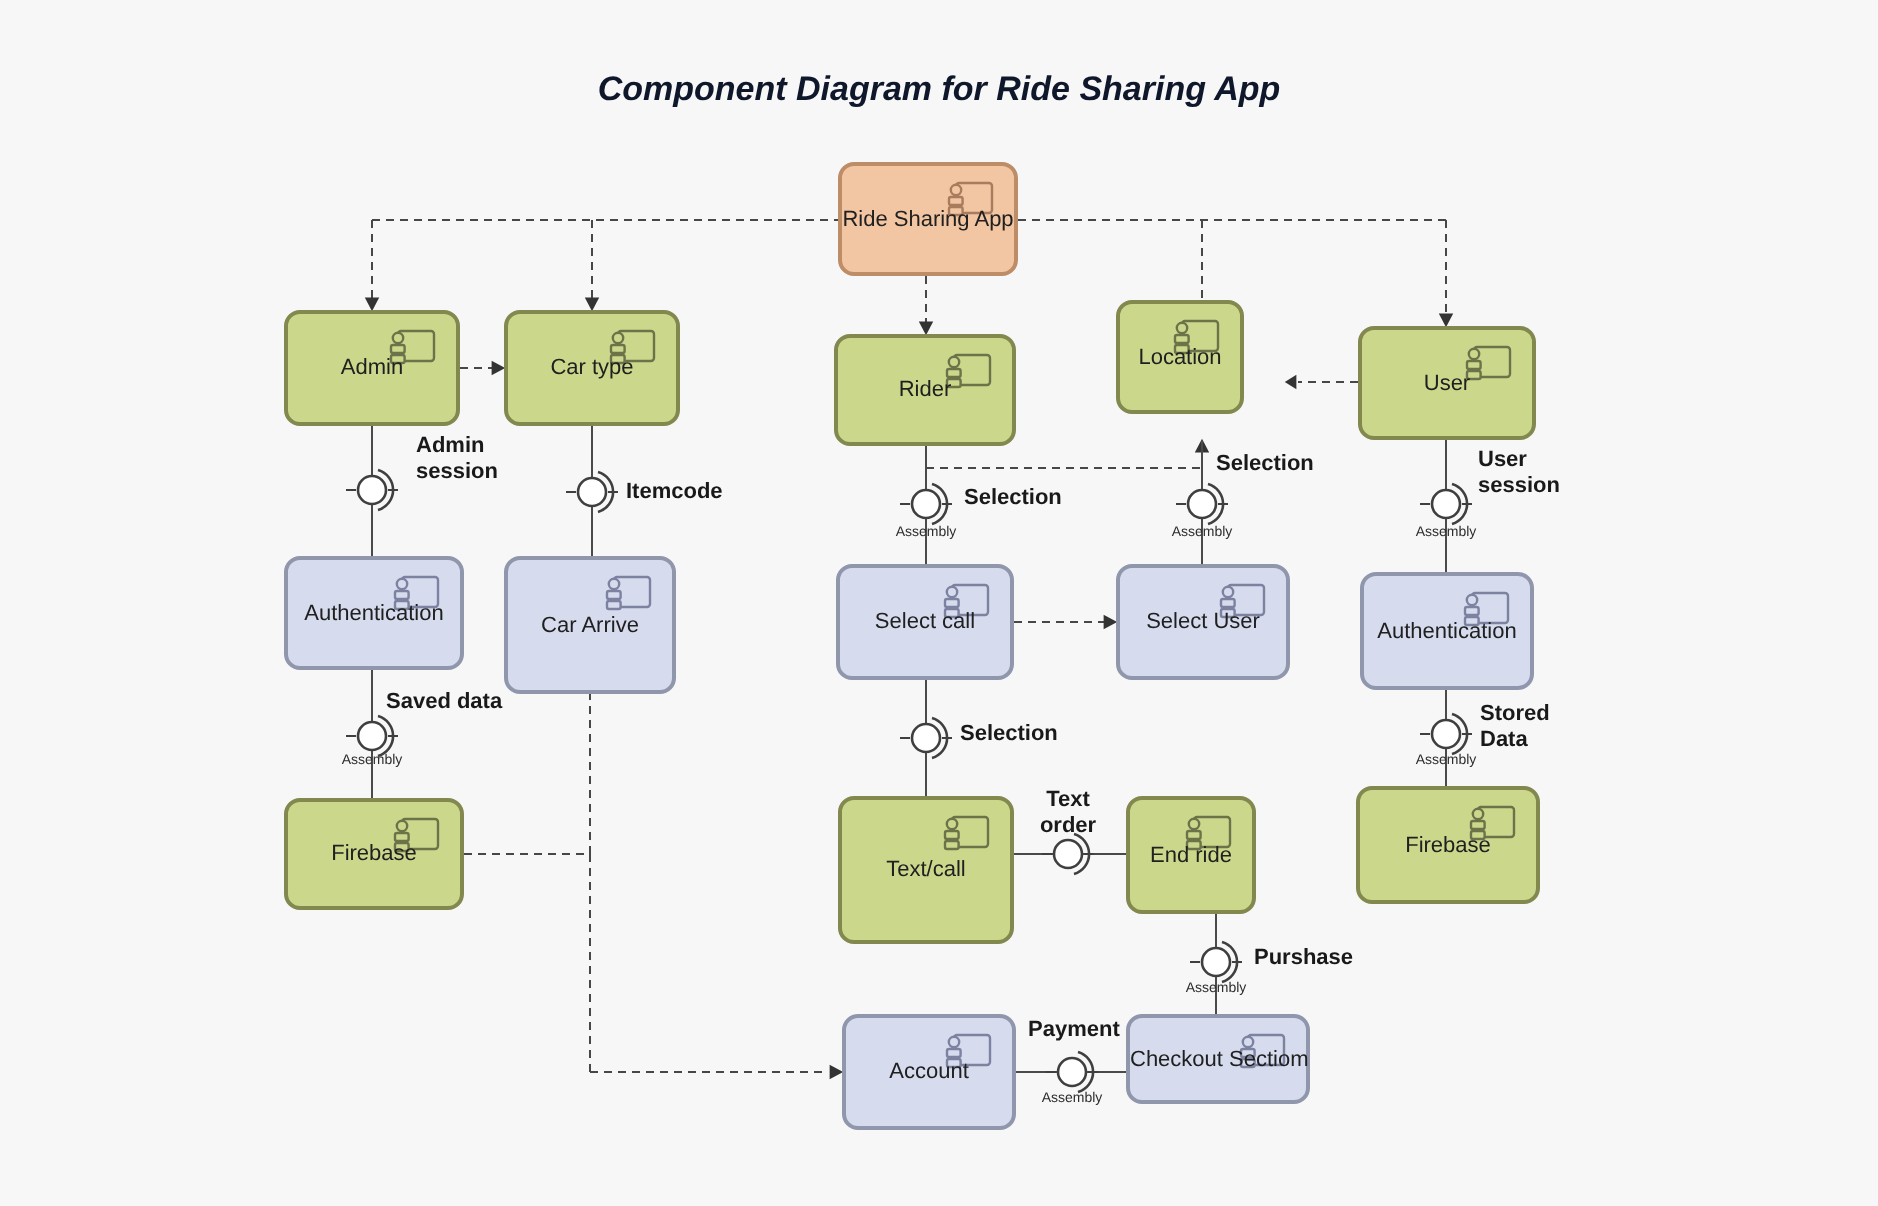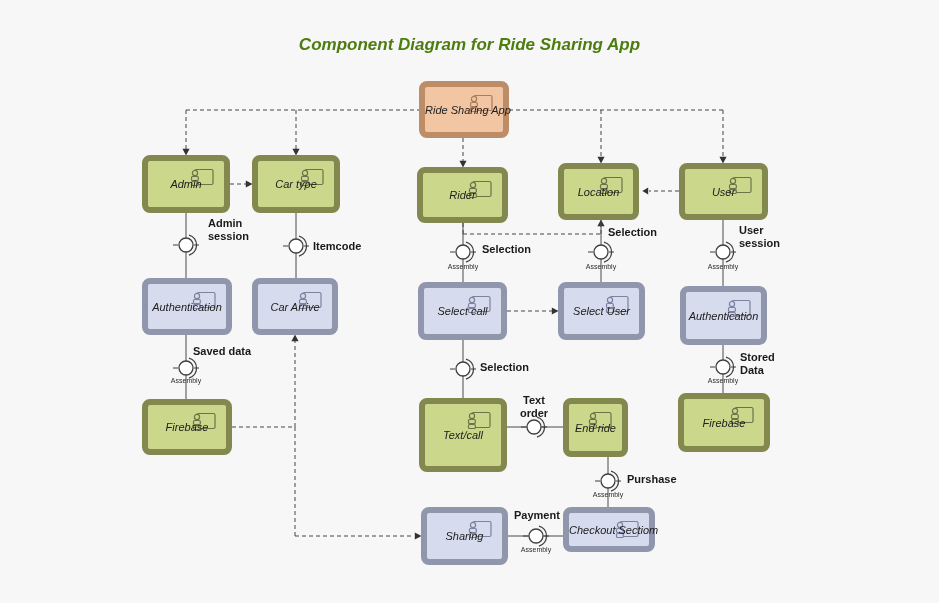--- a/index.html
+++ b/index.html
@@ -9,35 +9,34 @@
     font-family:"Liberation Sans", sans-serif;
     position:relative;
     overflow:hidden;
     color:#1c1c1c;
   }
   .stage{position:absolute;left:0;top:0;width:939px;height:603px;}
   .title{
     position:absolute;left:0;right:0;top:35px;
     text-align:center;
     font-size:17px;font-style:italic;font-weight:600;
-    color:#4d7c0f;
+    color:#0f172a;
   }
   svg.wires{position:absolute;left:0;top:0;width:939px;height:603px;}
   .dash{stroke:#474747;stroke-width:1;fill:none;stroke-dasharray:4 3;}
   .solid{stroke:#4a4a4a;stroke-width:1;fill:none;}
   .head{fill:#333;stroke:none;}
   .lol circle{fill:#ffffff;stroke:#3f3f3f;stroke-width:1.3;}
   .lol path{fill:none;stroke:#3f3f3f;stroke-width:1.3;}
   .lol line{stroke:#3f3f3f;stroke-width:1;}
   .comp{
     position:absolute;
     border-radius:8px;
-    border:6px solid #0c4a6e;
+    border:2px solid #0c4a6e;
     box-sizing:border-box;
-    font-style:italic;
   }
   .comp .lbl{
     position:absolute;left:0;right:0;top:50%;
     transform:translateY(-50%);
     text-align:center;font-size:11px;color:#202020;
     white-space:nowrap;
   }
   .cicon{position:absolute;top:5px;right:8px;width:30px;height:24px;}
   .cicon rect,.cicon circle{stroke-width:1.2;}
   .comp.green{background:#cbd88c;border-color:#83884f;}
@@ -203,21 +202,21 @@
   <div class="comp green" style="left:417px;top:167px;width:91px;height:56px">
     <svg class="cicon" viewBox="0 0 30 24">
         <rect x="9" y="3.5" width="18" height="15" rx="1.5"></rect>
         <circle cx="9" cy="7" r="2.6"></circle>
         <rect x="5.5" y="10.5" width="6.8" height="4" rx="1"></rect>
         <rect x="5.5" y="15.5" width="6.8" height="4" rx="1"></rect>
       </svg>
     <span class="lbl">Rider</span>
   </div>
 
-  <div class="comp green" style="left:558px;top:163px;width:81px;height:57px">
+  <div class="comp green" style="left:558px;top:150px;width:64px;height:57px">
     <svg class="cicon" viewBox="0 0 30 24">
         <rect x="9" y="3.5" width="18" height="15" rx="1.5"></rect>
         <circle cx="9" cy="7" r="2.6"></circle>
         <rect x="5.5" y="10.5" width="6.8" height="4" rx="1"></rect>
         <rect x="5.5" y="15.5" width="6.8" height="4" rx="1"></rect>
       </svg>
     <span class="lbl">Location</span>
   </div>
 
   <div class="comp green" style="left:679px;top:163px;width:89px;height:57px">
@@ -233,21 +232,21 @@
   <div class="comp blue" style="left:142px;top:278px;width:90px;height:57px">
     <svg class="cicon" viewBox="0 0 30 24">
         <rect x="9" y="3.5" width="18" height="15" rx="1.5"></rect>
         <circle cx="9" cy="7" r="2.6"></circle>
         <rect x="5.5" y="10.5" width="6.8" height="4" rx="1"></rect>
         <rect x="5.5" y="15.5" width="6.8" height="4" rx="1"></rect>
       </svg>
     <span class="lbl">Authentication</span>
   </div>
 
-  <div class="comp blue" style="left:252px;top:278px;width:86px;height:57px">
+  <div class="comp blue" style="left:252px;top:278px;width:86px;height:69px">
     <svg class="cicon" viewBox="0 0 30 24">
         <rect x="9" y="3.5" width="18" height="15" rx="1.5"></rect>
         <circle cx="9" cy="7" r="2.6"></circle>
         <rect x="5.5" y="10.5" width="6.8" height="4" rx="1"></rect>
         <rect x="5.5" y="15.5" width="6.8" height="4" rx="1"></rect>
       </svg>
     <span class="lbl">Car Arrive</span>
   </div>
 
   <div class="comp blue" style="left:418px;top:282px;width:89px;height:58px">
@@ -320,21 +319,21 @@
     <span class="lbl">Firebase</span>
   </div>
 
   <div class="comp blue" style="left:421px;top:507px;width:87px;height:58px">
     <svg class="cicon" viewBox="0 0 30 24">
         <rect x="9" y="3.5" width="18" height="15" rx="1.5"></rect>
         <circle cx="9" cy="7" r="2.6"></circle>
         <rect x="5.5" y="10.5" width="6.8" height="4" rx="1"></rect>
         <rect x="5.5" y="15.5" width="6.8" height="4" rx="1"></rect>
       </svg>
-    <span class="lbl">Sharing</span>
+    <span class="lbl">Account</span>
   </div>
 
   <div class="comp blue" style="left:563px;top:507px;width:92px;height:45px">
     <svg class="cicon" viewBox="0 0 30 24">
         <rect x="9" y="3.5" width="18" height="15" rx="1.5"></rect>
         <circle cx="9" cy="7" r="2.6"></circle>
         <rect x="5.5" y="10.5" width="6.8" height="4" rx="1"></rect>
         <rect x="5.5" y="15.5" width="6.8" height="4" rx="1"></rect>
       </svg>
     <span class="lbl">Checkout Sectiom</span>

